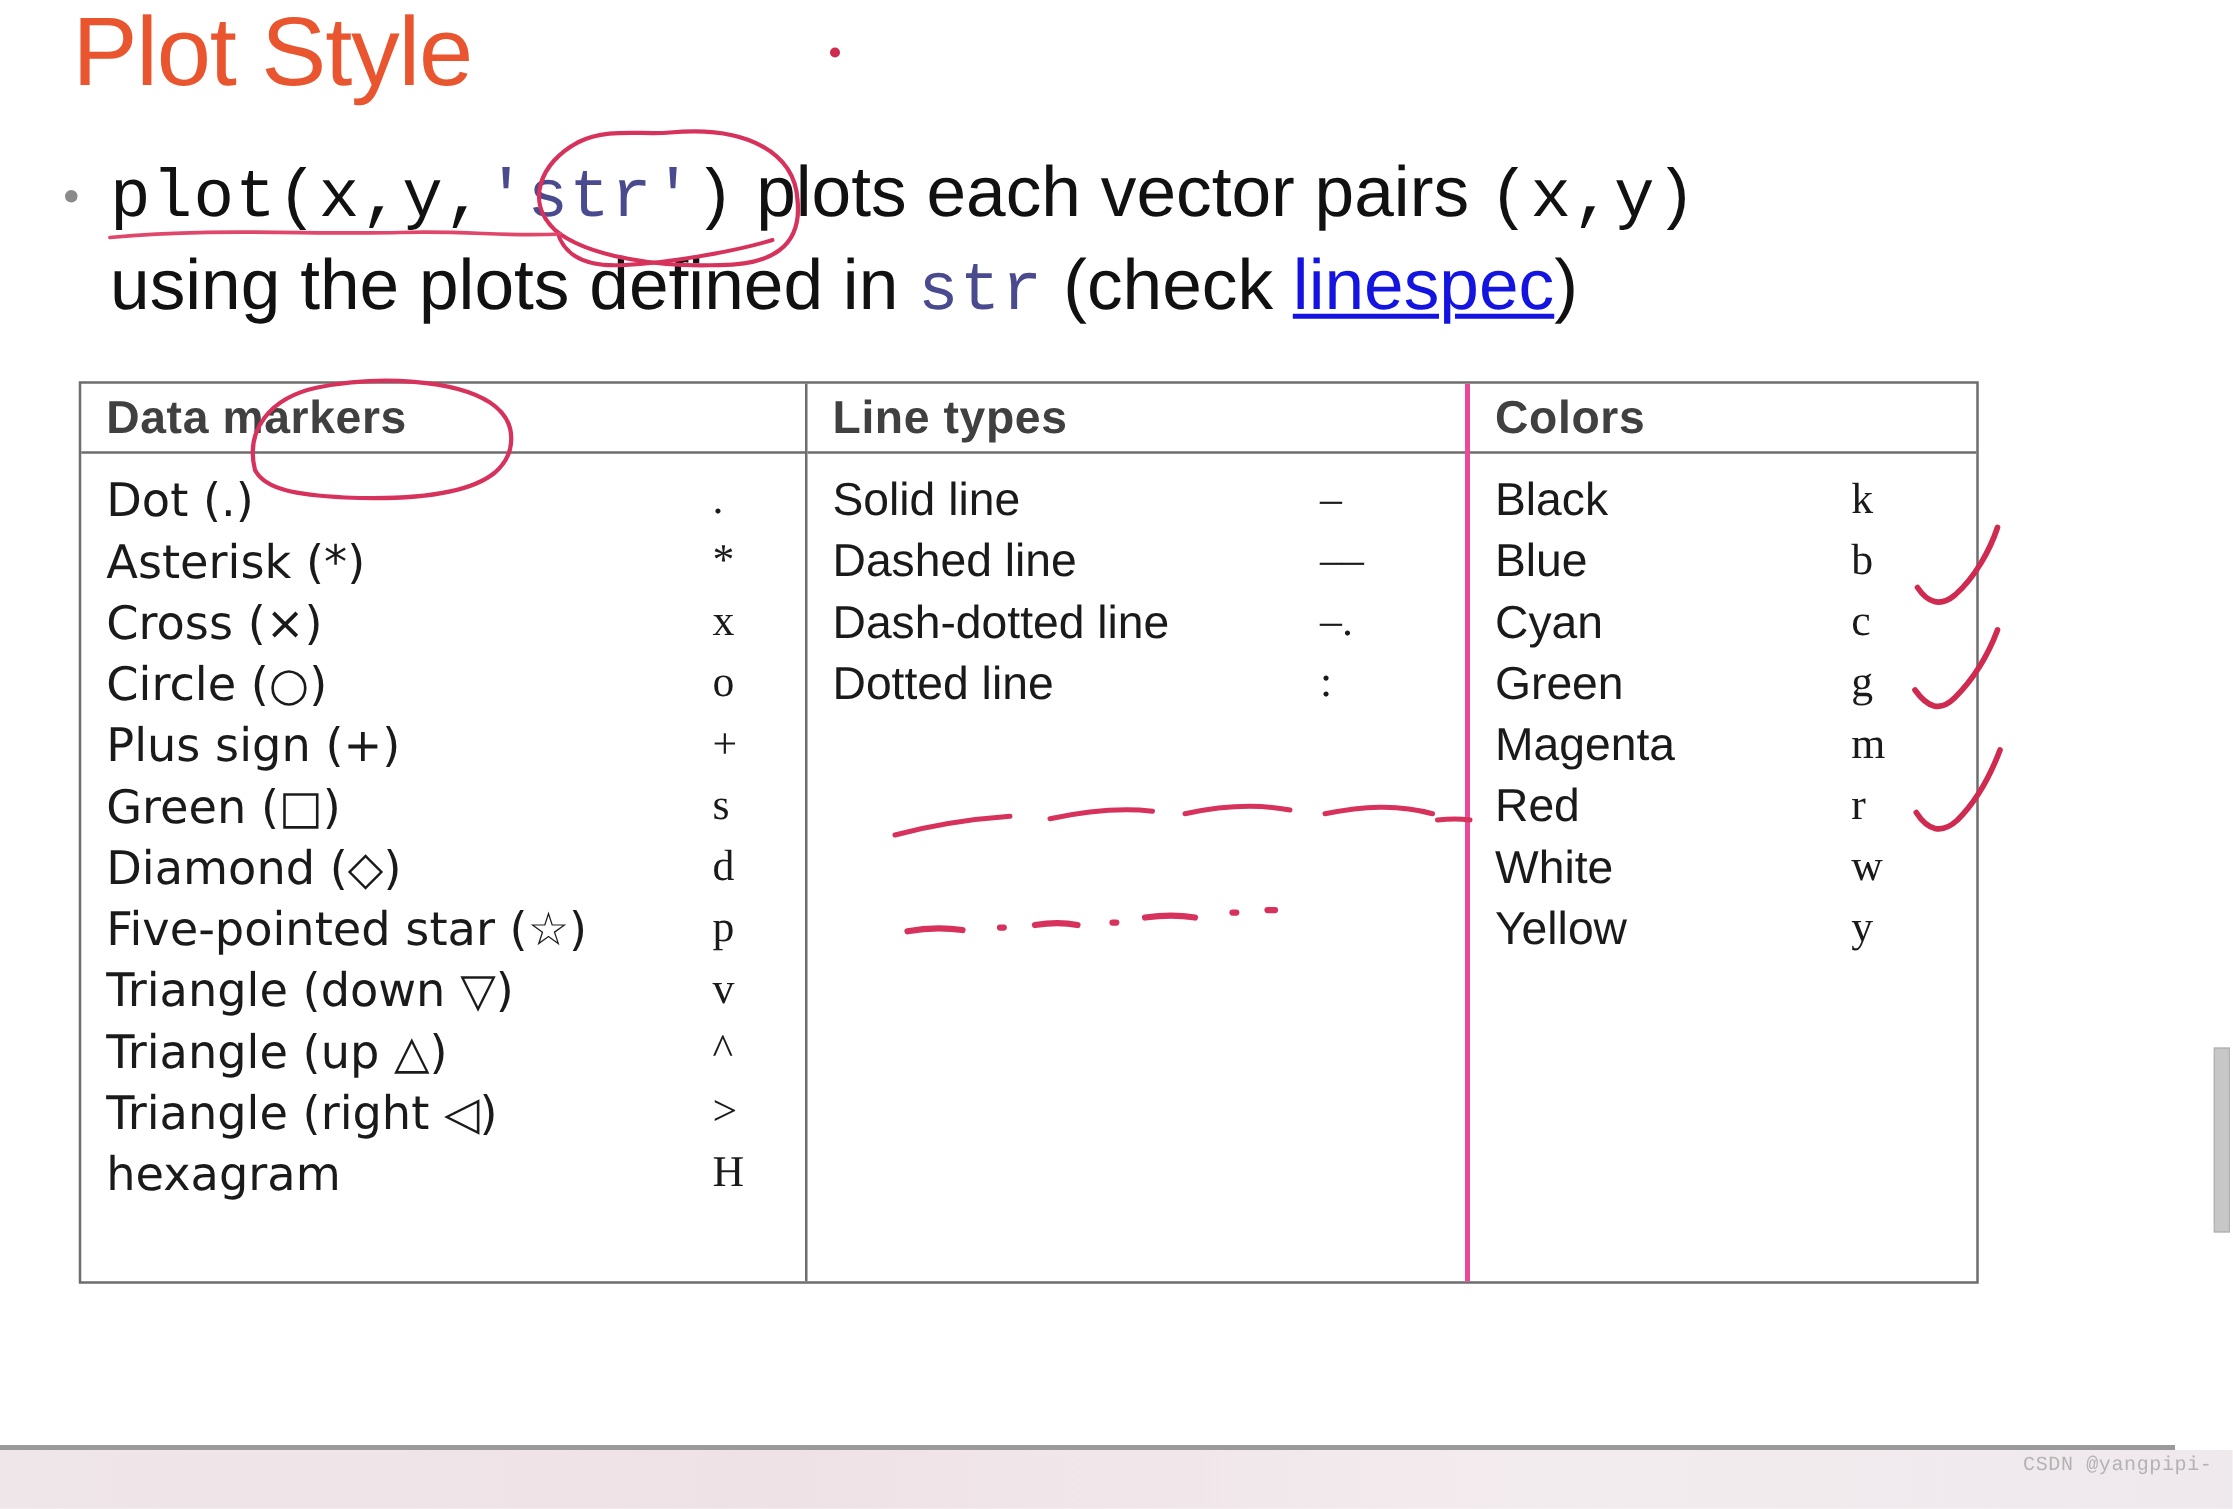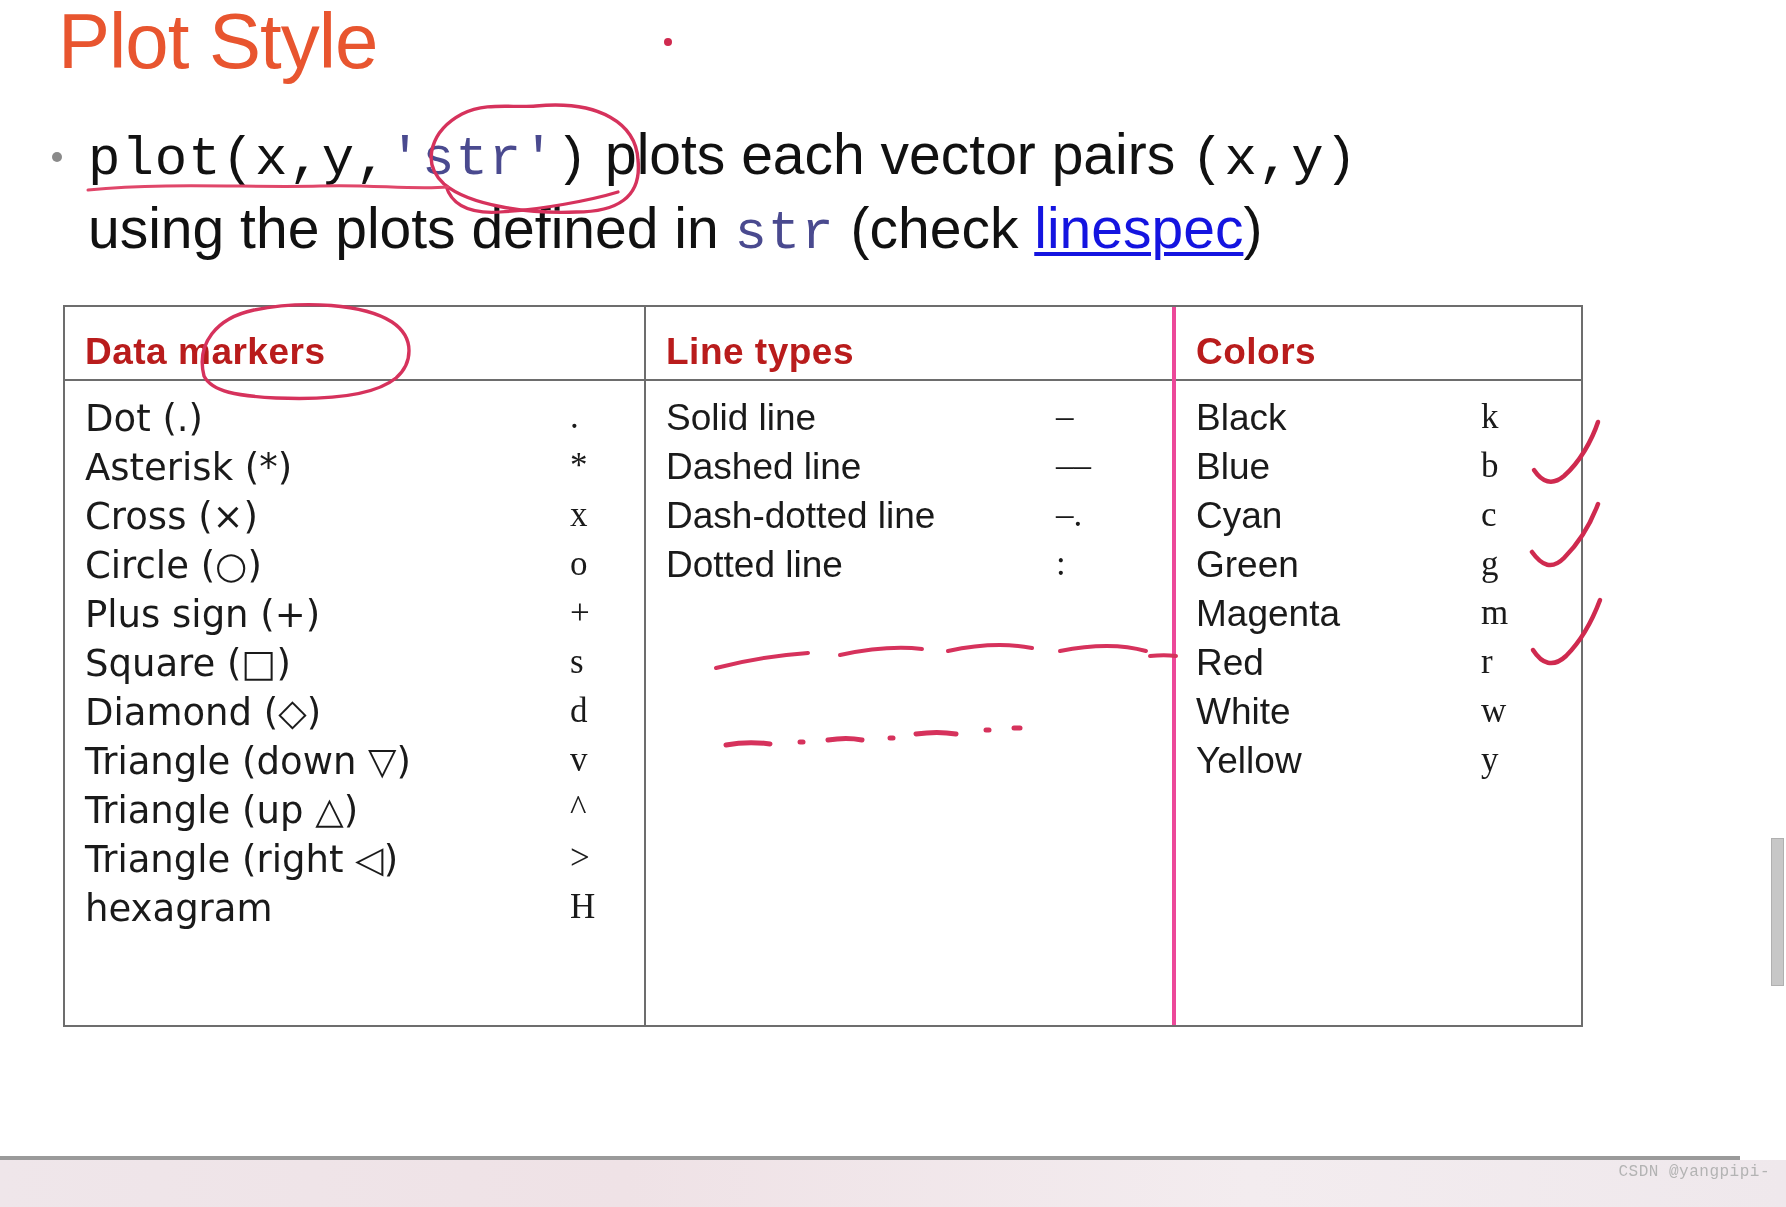--- a/index.html
+++ b/index.html
@@ -106,23 +106,22 @@
 
   .col-head {
     box-sizing: border-box;
     height: 56px;
     border-bottom: 2px solid #6d6d6d;
     display: flex;
     align-items: center;
     padding-left: 20px;
     font-size: 37px;
     font-weight: bold;
-    color: #b91c1c;
+    color: #404040;
     letter-spacing: 0.5px;
-    margin-top: 18px;
   }
   .col-body {
     padding-top: 16px;
   }
   .row {
     display: flex;
     align-items: baseline;
     height: 49px;
     padding-left: 20px;
     box-sizing: border-box;
@@ -254,28 +253,34 @@
             </div>
           </div>
         <div class="row-wrap">
             <div class="row">
               <span class="label glyph">Plus sign (+)</span>
               <span class="code">+</span>
             </div>
           </div>
         <div class="row-wrap">
             <div class="row">
-              <span class="label glyph">Square (□)</span>
+              <span class="label glyph">Green (□)</span>
               <span class="code">s</span>
             </div>
           </div>
         <div class="row-wrap">
             <div class="row">
               <span class="label glyph">Diamond (◇)</span>
               <span class="code">d</span>
+            </div>
+          </div>
+        <div class="row-wrap">
+            <div class="row">
+              <span class="label glyph">Five-pointed star (☆)</span>
+              <span class="code">p</span>
             </div>
           </div>
         <div class="row-wrap">
             <div class="row">
               <span class="label glyph">Triangle (down ▽)</span>
               <span class="code">v</span>
             </div>
           </div>
         <div class="row-wrap">
             <div class="row">

